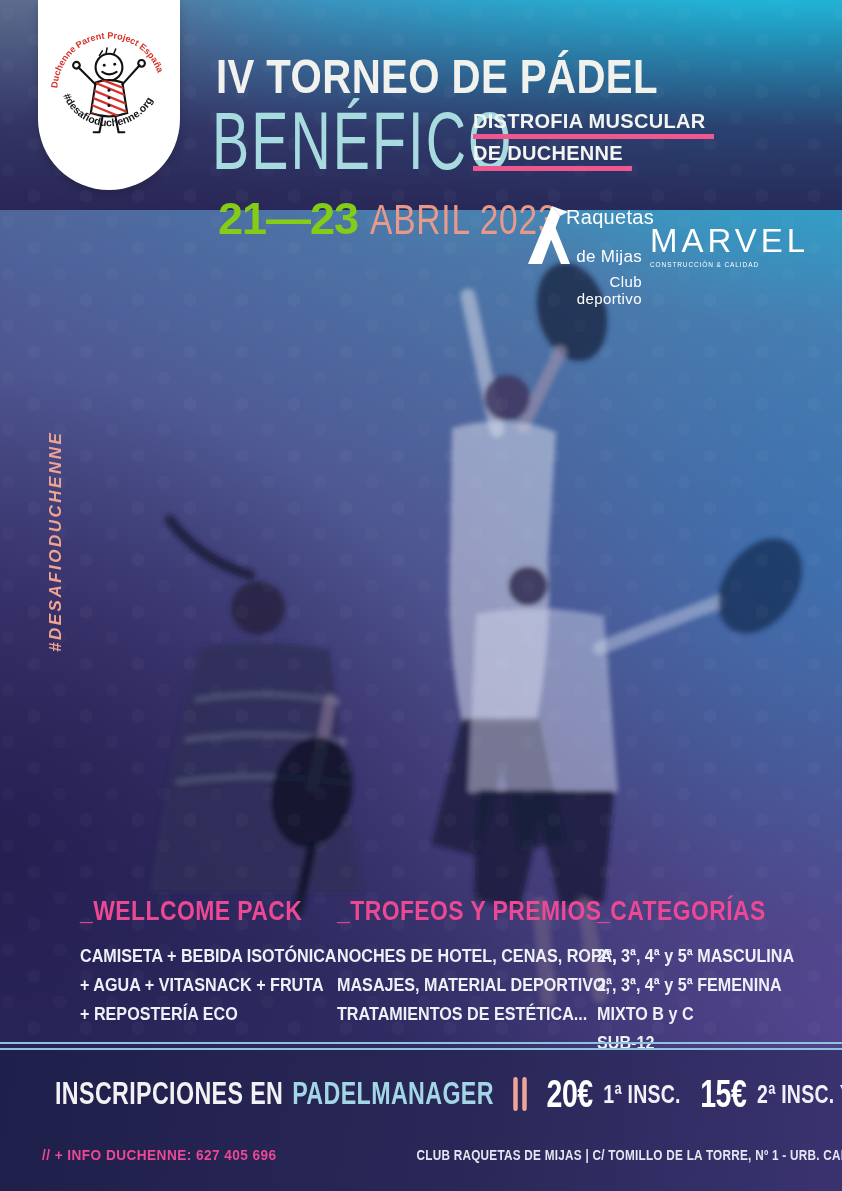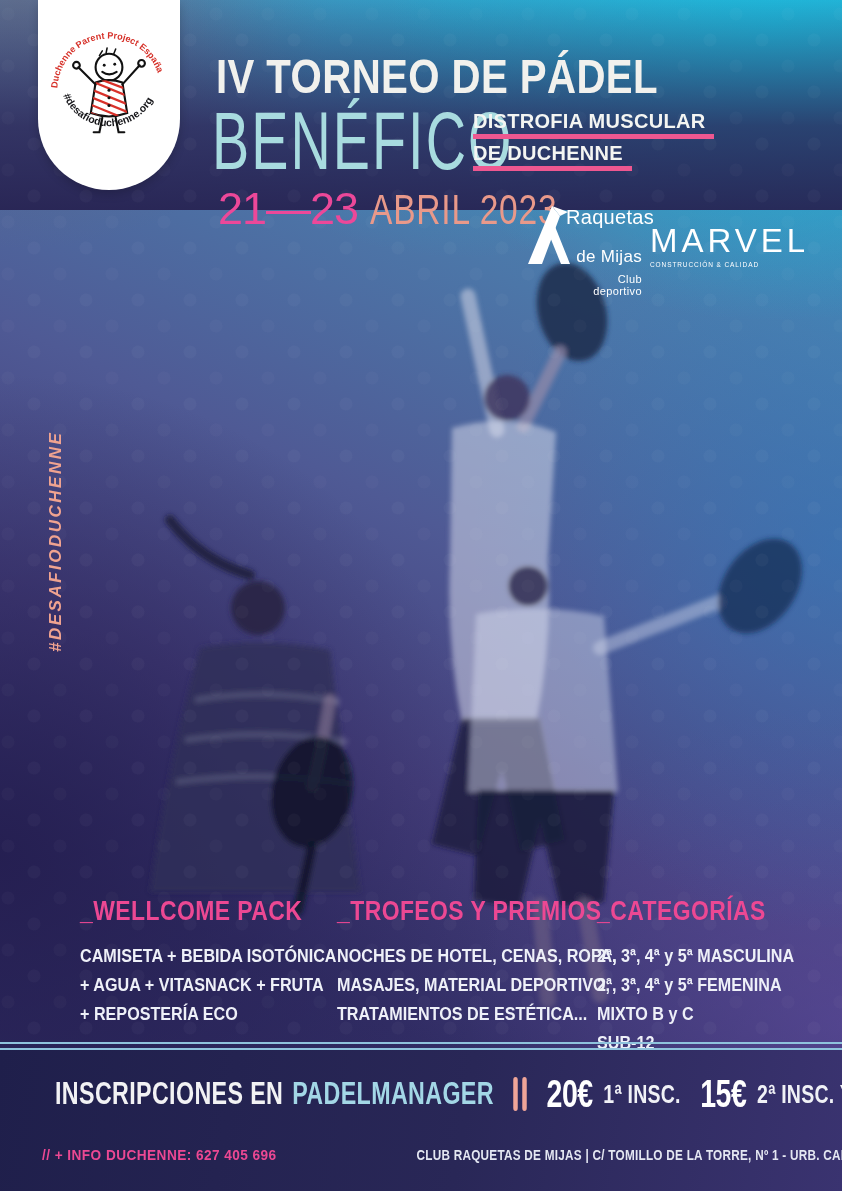--- a/index.html
+++ b/index.html
@@ -40,31 +40,31 @@
   .title{position:absolute;left:216px;top:48px;font-size:49px;font-weight:bold;
     color:#f1f1ed;letter-spacing:.5px;white-space:nowrap;
     transform:scaleX(.82);transform-origin:0 0;}
   .benefico{position:absolute;left:212px;top:94px;font-size:82px;font-weight:200;
     color:#a8dbdf;letter-spacing:3px;white-space:nowrap;transform:scaleX(.68);transform-origin:0 0;}
   .cause{position:absolute;left:473px;top:110px;}
   .cause-line{display:inline-block;font-size:20px;font-weight:bold;color:#f4f5f2;
     letter-spacing:.3px;border-bottom:5px solid #ee5790;padding:0 9px 1px 0;margin-bottom:3px;
     white-space:nowrap;}
   .date-row{position:absolute;left:218px;top:183px;display:flex;align-items:baseline;gap:12px;}
-  .date-days{font-size:45px;font-weight:normal;color:#ec4899;letter-spacing:-1px;white-space:nowrap;}
+  .date-days{font-size:45px;font-weight:bold;color:#84cc16;letter-spacing:-1px;white-space:nowrap;margin-top:10px;}
   .date-month-wrap{display:inline-block;text-decoration:underline;}
   .date-month{display:inline-block;font-size:43px;font-weight:300;color:#e9998a;
     letter-spacing:1px;white-space:nowrap;transform:scaleX(.78);transform-origin:0 0;}
 
   
   .raq-mark{position:absolute;left:526px;top:202px;}
   .raq-text{position:absolute;left:566px;top:206px;width:76px;text-align:right;color:#fff;}
   .raq-l1{font-size:20px;letter-spacing:.3px;}
   .raq-l2{font-size:17px;letter-spacing:.3px;margin-top:18px;}
-  .raq-sub{font-size:11px;margin-top:6px;letter-spacing:.4px;}
+  .raq-sub{font-size:15px;margin-top:6px;letter-spacing:.4px;}
   .marvel{position:absolute;left:650px;top:222px;width:100px;color:#fff;}
   .marvel-name{font-size:33px;font-weight:300;letter-spacing:4px;white-space:nowrap;}
   .marvel-sub{font-size:6.5px;letter-spacing:.9px;text-align:right;margin-top:1px;white-space:nowrap;}
 
   
   .col{position:absolute;top:896px;transform:scaleX(.85);transform-origin:0 0;}
   .col-1{left:80px;} .col-2{left:337px;} .col-3{left:597px;}
   .col-heading{font-size:27px;font-weight:bold;color:#ec4893;letter-spacing:.5px;
     margin-bottom:14px;white-space:nowrap;}
   .col-line{font-size:19px;font-weight:bold;color:#eef0f8;line-height:29px;white-space:nowrap;}

